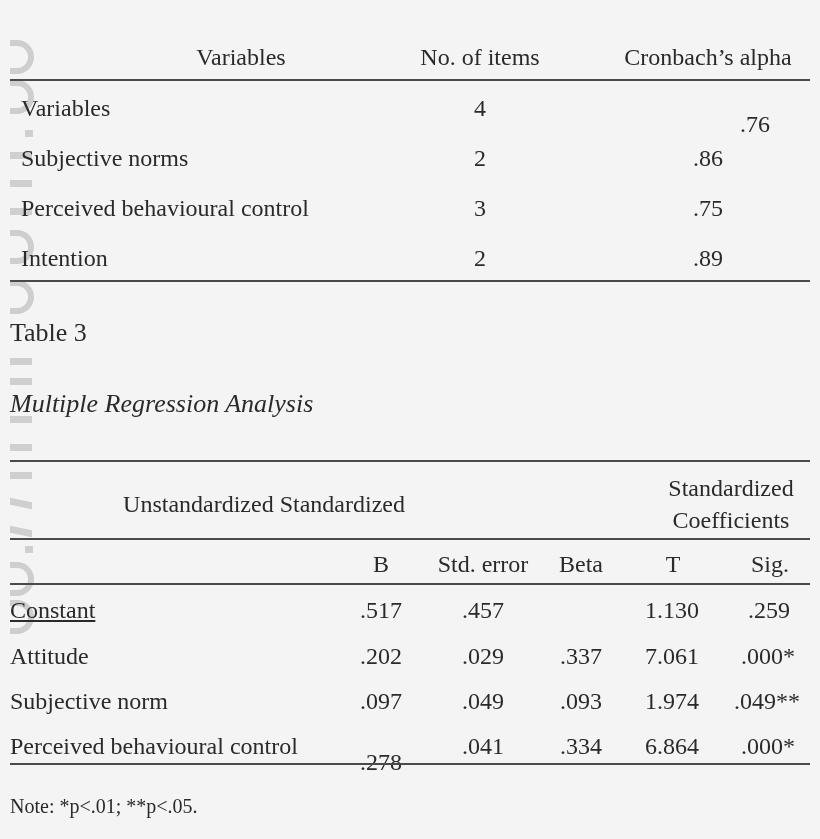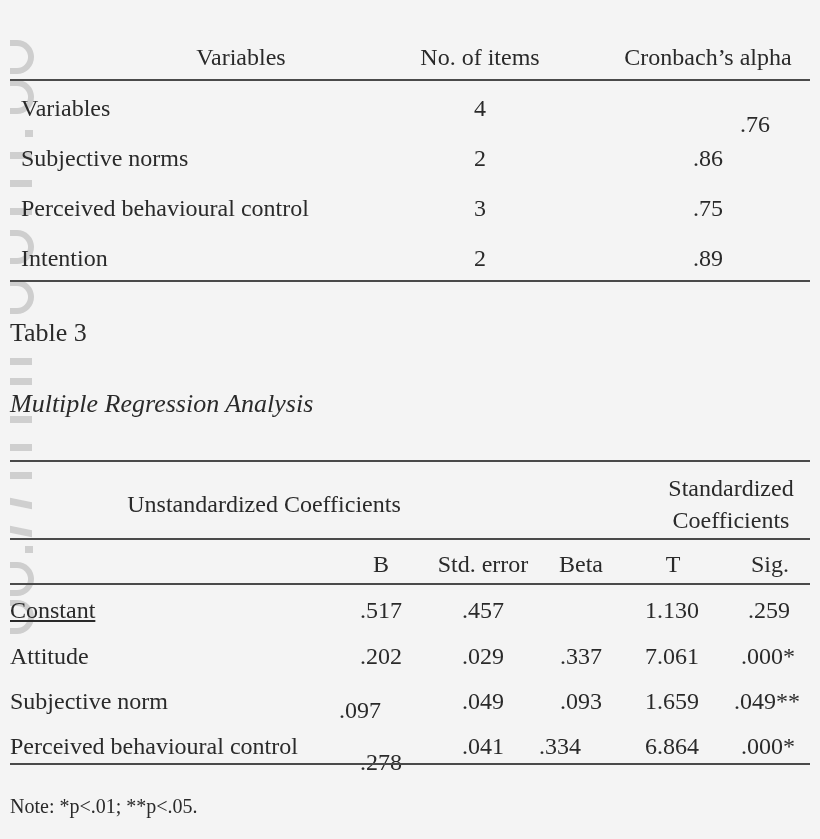--- a/index.html
+++ b/index.html
@@ -99,21 +99,21 @@
 
   <div class="hline" style="top:280px;"></div>
 </section>
 
 <div class="abs caption-title" style="left:10px; top:318px;">Table 3</div>
 <div class="abs caption-sub" style="left:10px; top:389px;">Multiple Regression Analysis</div>
 
 <section>
   <div class="hline" style="top:460px;"></div>
 
-  <div class="abs t2 ctr" style="left:264px; top:490px;">Unstandardized Coefficients</div>
+  <div class="abs t2 ctr" style="left:264px; top:490px;">Unstandardized Standardized</div>
   <div class="abs t2 ctr" style="left:731px; top:474px;">Standardized</div>
   <div class="abs t2 ctr" style="left:731px; top:506px;">Coefficients</div>
 
   <div class="hline" style="top:538px;"></div>
 
   <div class="abs t2 ctr" style="left:381px; top:550px;">B</div>
   <div class="abs t2 ctr" style="left:483px; top:550px;">Std. error</div>
   <div class="abs t2 ctr" style="left:581px; top:550px;">Beta</div>
   <div class="abs t2 ctr" style="left:673px; top:550px;">T</div>
   <div class="abs t2 ctr" style="left:770px; top:550px;">Sig.</div>
@@ -133,32 +133,32 @@
     <div class="abs t2" style="left:10px; top:642px;">Attitude</div>
     <div class="abs t2 ctr" style="left:381px; top:642px;">.202</div>
     <div class="abs t2 ctr" style="left:483px; top:642px;">.029</div>
     <div class="abs t2 ctr" style="left:581px; top:642px;">.337</div>
     <div class="abs t2 ctr" style="left:672px; top:642px;">7.061</div>
     <div class="abs t2" style="left:741px; top:642px;">.000*</div>
   </div>
 
   <div>
     <div class="abs t2" style="left:10px; top:687px;">Subjective norm</div>
-    <div class="abs t2 ctr" style="left:360px; top:687px;margin-top:9px;">.097</div>
+    <div class="abs t2 ctr" style="left:381px; top:687px;">.097</div>
     <div class="abs t2 ctr" style="left:483px; top:687px;">.049</div>
     <div class="abs t2 ctr" style="left:581px; top:687px;">.093</div>
-    <div class="abs t2 ctr" style="left:672px; top:687px;">1.659</div>
+    <div class="abs t2 ctr" style="left:672px; top:687px;">1.974</div>
     <div class="abs t2" style="left:734px; top:687px;">.049**</div>
   </div>
 
   <div>
     <div class="abs t2" style="left:10px; top:732px;">Perceived behavioural control</div>
     <div class="abs t2 ctr" style="left:381px; top:748px;">.278</div>
     <div class="abs t2 ctr" style="left:483px; top:732px;">.041</div>
-    <div class="abs t2 ctr" style="left:560px; top:732px;text-align:right;">.334</div>
+    <div class="abs t2 ctr" style="left:581px; top:732px;text-align:right;">.334</div>
     <div class="abs t2 ctr" style="left:672px; top:732px;">6.864</div>
     <div class="abs t2" style="left:741px; top:732px;">.000*</div>
   </div>
 
   <div class="hline" style="top:763px;"></div>
 
   <div class="abs note" style="left:10px; top:795px;">Note: *p&lt;.01; **p&lt;.05.</div>
 </section>
 
 </body></html>

